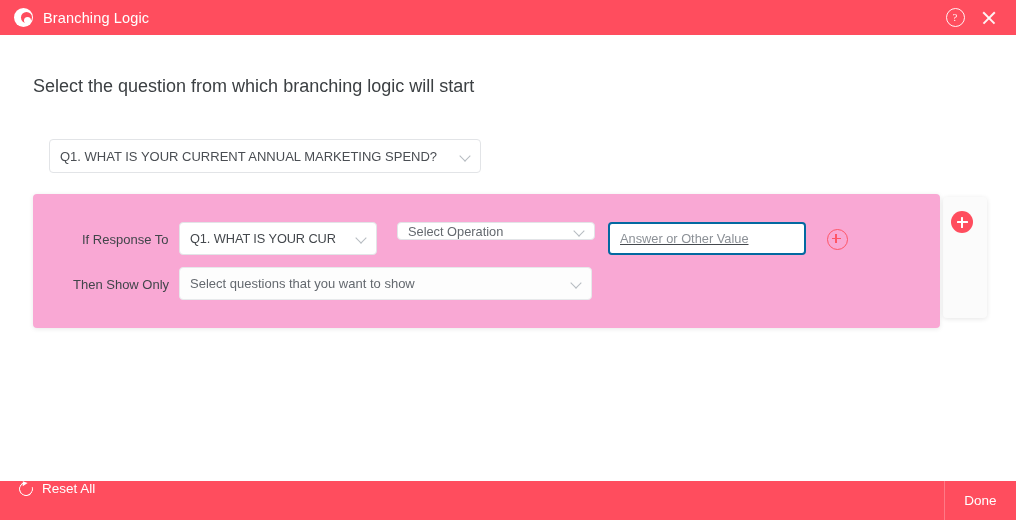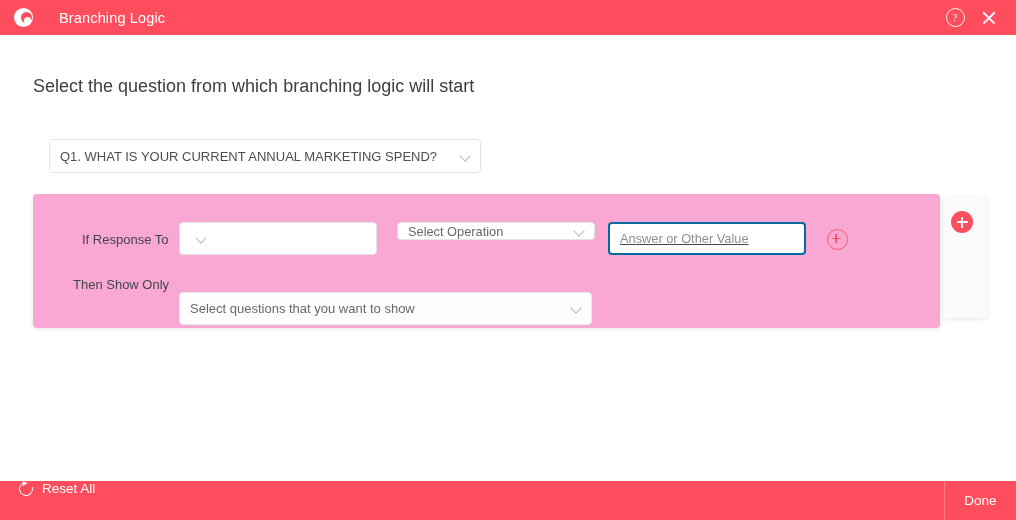--- a/index.html
+++ b/index.html
@@ -54,21 +54,21 @@
     height: 7px;
     border-radius: 50%;
     background: #ffffff;
     top: 9px;
     left: 10px;
     z-index: 2;
   }
   .title-text {
     color: #ffffff;
     font-size: 14.5px;
-    margin-left: 26px;
+    margin-left: 10px;
     letter-spacing: .15px;
     white-space: nowrap;
   }
   .titlebar-spacer { flex: 1 1 auto; }
   .tb-btn {
     width: 34px;
     height: 34px;
     display: flex;
     align-items: center;
     justify-content: center;
@@ -248,21 +248,20 @@
   }
   .plus-outline::before { left: 3.5px; top: 7.6px; width: 9px; height: 1.6px; }
   .plus-outline::after  { left: 7.2px; top: 3.9px; width: 1.6px; height: 9px; }
 
   #sel-show {
     position: absolute;
     left: 146px; top: 73px;
     width: 413px; height: 33px;
     background: #fdfdfd;
     border-color: #e7e9eb;
-    margin-top: 25px;
   }
   #sel-show .sel-text { font-size: 13px; }
 
   
   .footer {
     position: absolute;
     left: 0; top: 481px;
     width: 1016px;
     height: 39px;
     background: #ff4d5e;
@@ -347,20 +346,21 @@
 
   <div class="card-back">
     <div class="plus-solid"></div>
   </div>
 
   <div class="card-front">
 
     <div class="row-label" id="label-if-response">If Response To</div>
 
     <div class="sel" id="sel-question">
+      <span class="sel-text">Q1. WHAT IS YOUR CUR</span>
       <span class="chev"></span>
     </div>
 
     <div class="sel" id="sel-operation">
       <span class="sel-text placeholder">Select Operation</span>
       <span class="chev"></span>
     </div>
 
     <input id="input-answer" type="text" placeholder="Answer or Other Value" style="">
 

